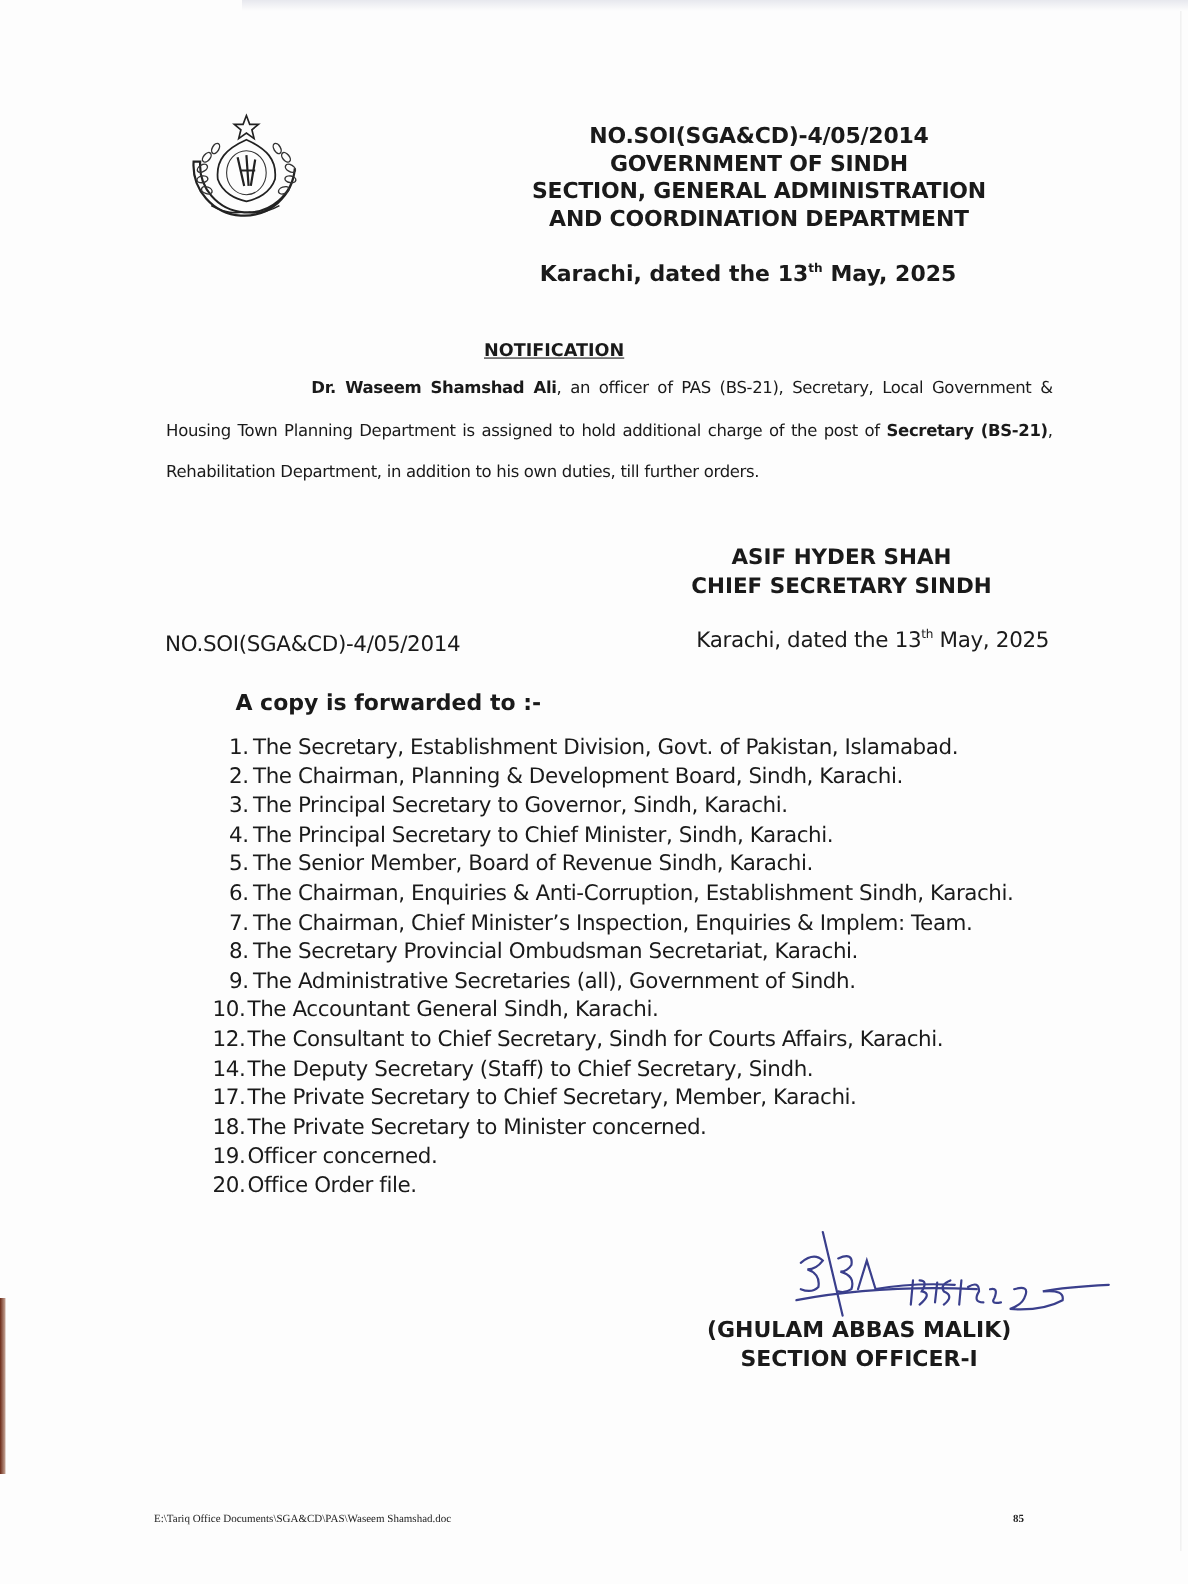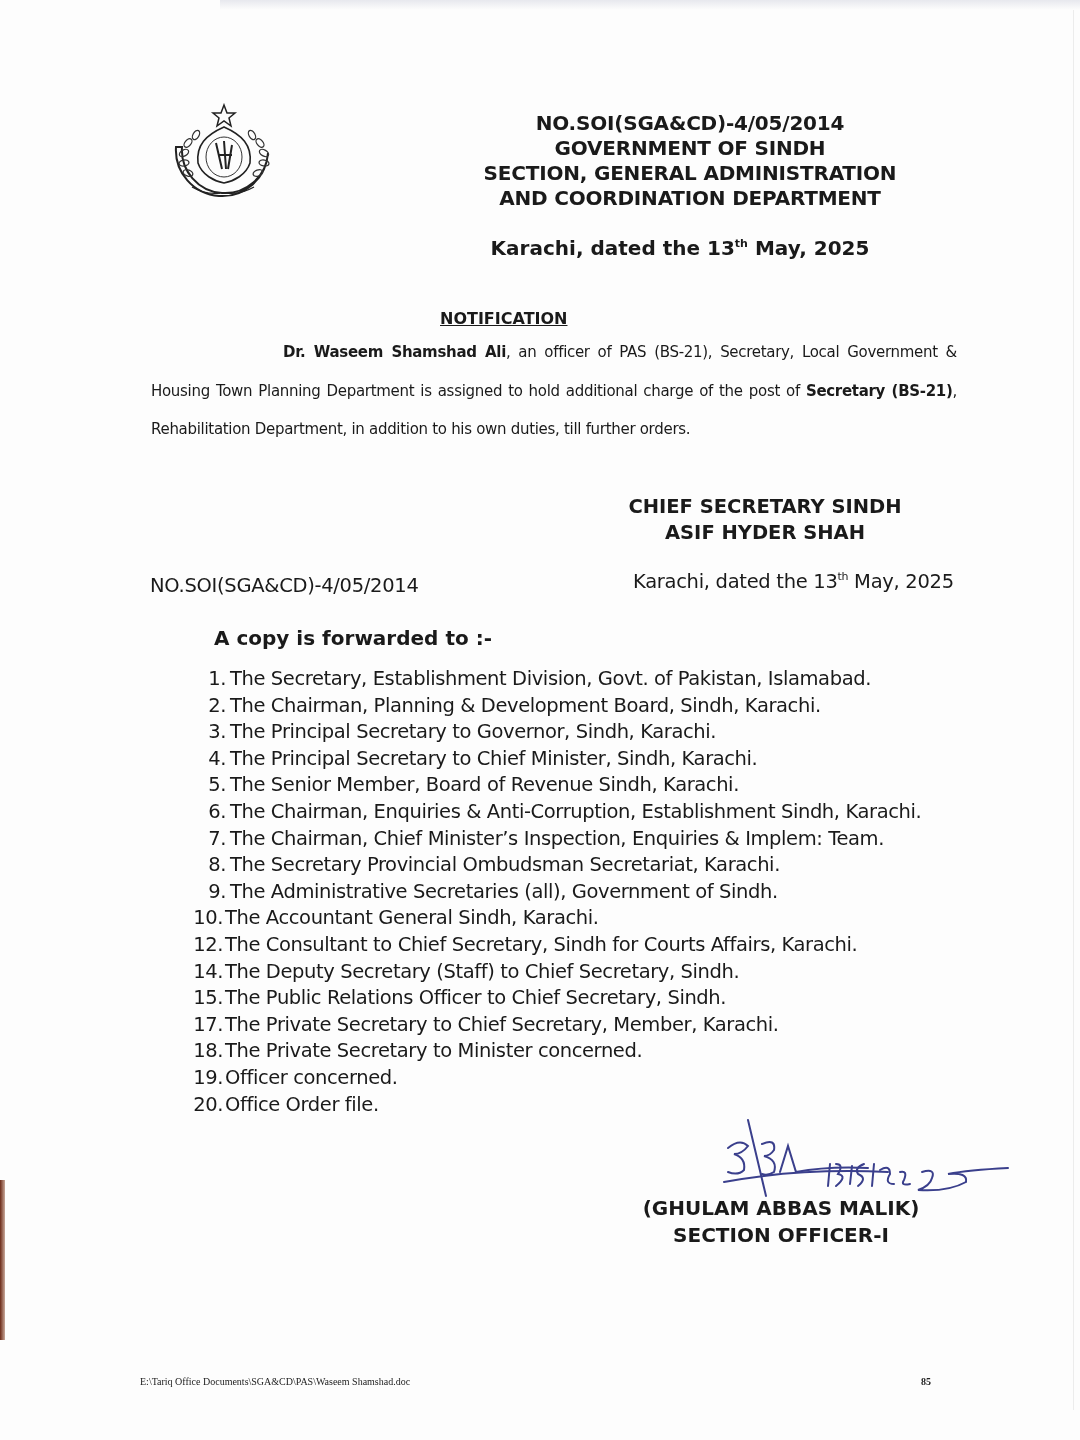--- a/index.html
+++ b/index.html
@@ -116,22 +116,22 @@
   <div>AND COORDINATION DEPARTMENT</div>
 </div>
 
 <div class="date-top"><span>Karachi, dated the 13</span><sup>th</sup><span> May, 2025</span></div>
 
 <div class="notif-title">NOTIFICATION</div>
 
 <div class="body-para"><span class="indent"></span><b>Dr. Waseem Shamshad Ali</b><span>, an officer of PAS (BS-21), Secretary, Local Government &amp; Housing Town Planning Department is assigned to hold additional charge of the post of </span><b>Secretary (BS-21)</b><span>, Rehabilitation Department, in addition to his own duties, till further orders.</span></div>
 
 <div class="signer">
+  <div>ASIF HYDER SHAH</div>
   <div>CHIEF SECRETARY SINDH</div>
-  <div>ASIF HYDER SHAH</div>
 </div>
 
 <div class="ref-no">NO.SOI(SGA&amp;CD)-4/05/2014</div>
 <div class="date-bottom"><span>Karachi, dated the 13</span><sup>th</sup><span> May, 2025</span></div>
 
 <div class="fwd-heading">A copy is forwarded to :-</div>
 
 <ol class="cc-list" id="cc-list">
     <li>
       <span class="num">1.</span>
@@ -173,24 +173,20 @@
       <span class="num two">10.</span>
       <span>The Accountant General Sindh, Karachi.</span>
     </li>
     <li>
       <span class="num two">12.</span>
       <span>The Consultant to Chief Secretary, Sindh for Courts Affairs, Karachi.</span>
     </li>
     <li>
       <span class="num two">14.</span>
       <span>The Deputy Secretary (Staff) to Chief Secretary, Sindh.</span>
-    </li>
-    <li>
-      <span class="num two">15.</span>
-      <span>The Public Relations Officer to Chief Secretary, Sindh.</span>
     </li>
     <li>
       <span class="num two">17.</span>
       <span>The Private Secretary to Chief Secretary, Member, Karachi.</span>
     </li>
     <li>
       <span class="num two">18.</span>
       <span>The Private Secretary to Minister concerned.</span>
     </li>
     <li>

